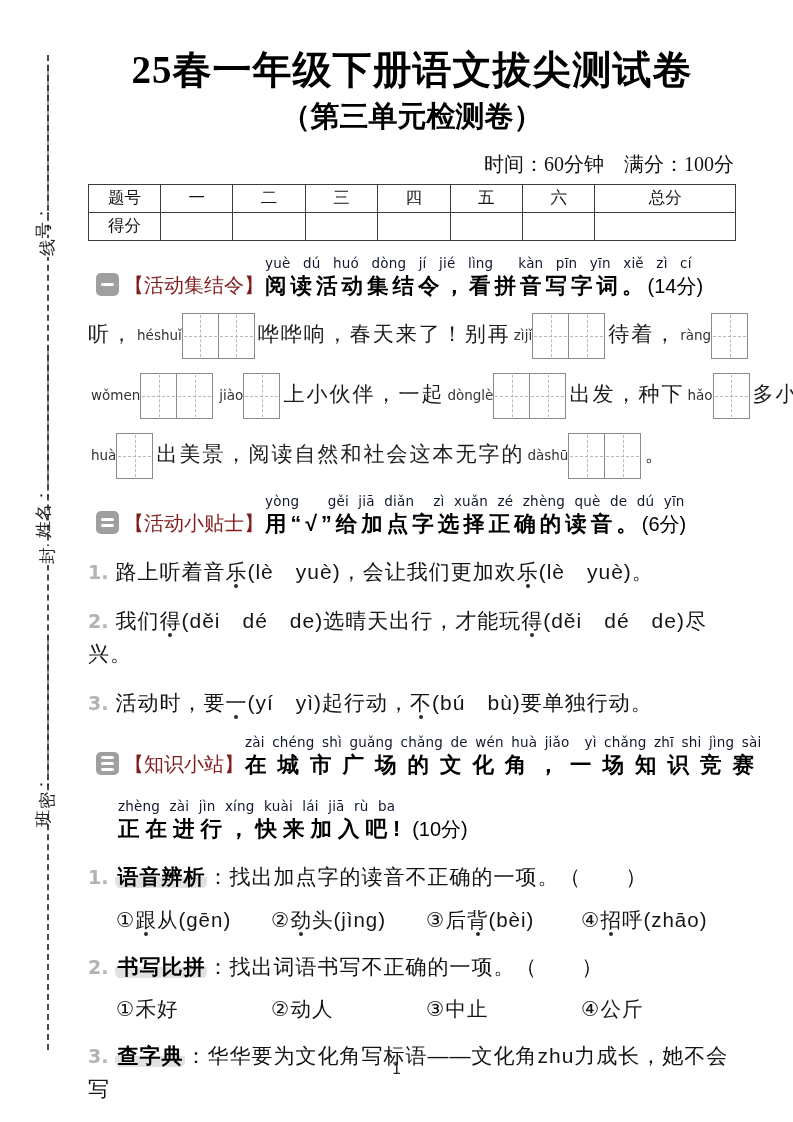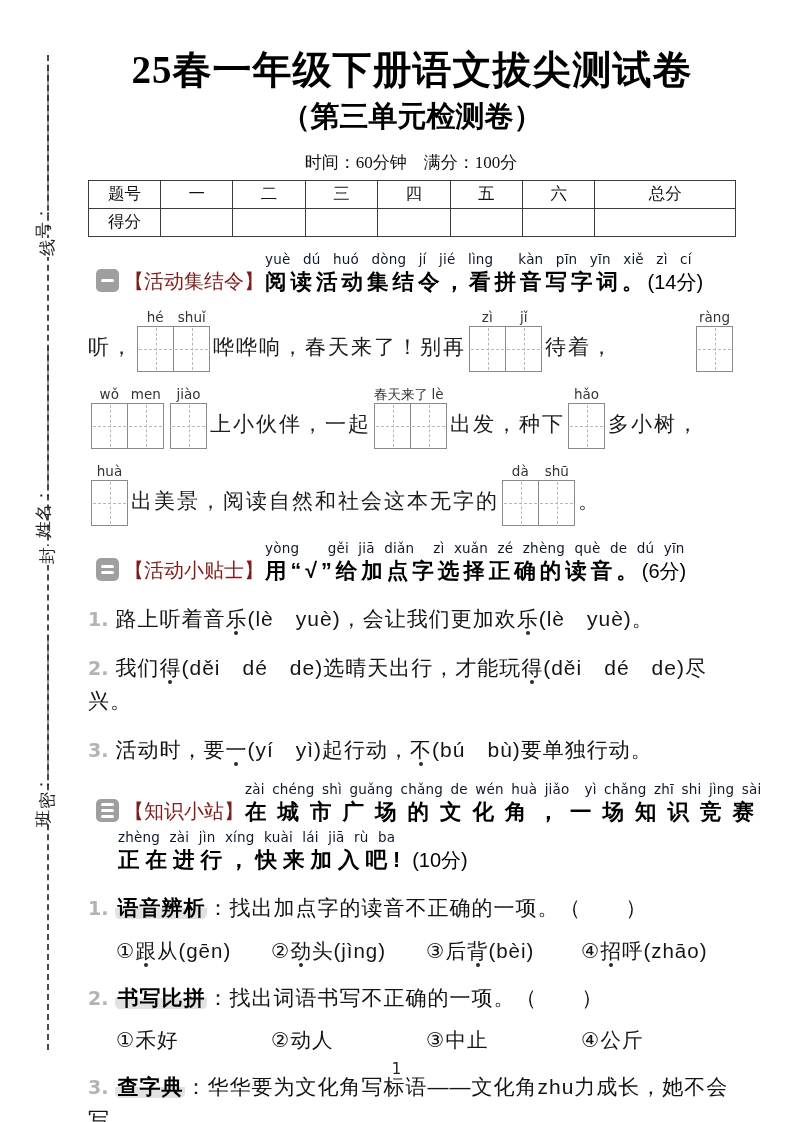--- a/index.html
+++ b/index.html
@@ -26,21 +26,21 @@
   .main { position:absolute; left:88px; top:0; width:648px; }
 
   .title {
     margin-top:48px; text-align:center; font-weight:bold; font-size:39px; line-height:1.15;
     letter-spacing:1px; font-family:"Liberation Serif","DejaVu Serif",serif; color:#000;
   }
   .subtitle {
     text-align:center; font-weight:bold; font-size:29px; margin-top:4px;
     font-family:"Liberation Serif","DejaVu Serif",serif; color:#000;
   }
-  .meta { text-align:center; font-size:17px; margin:14px 2px 6px 0; color:#111;
+  .meta { text-align:right; font-size:20px; margin:14px 2px 6px 0; color:#111;
     font-family:"Liberation Serif","DejaVu Serif",serif; }
 
   table.score { width:100%; border-collapse:collapse;padding-left:15px; }
   table.score td {
     border:1.6px solid #3c3c3c; height:28px; text-align:center; font-size:16.5px; color:#111;
     font-family:"Liberation Serif","DejaVu Serif",serif;
   }
   table.score td.first { width:72px; }
 
   
@@ -64,21 +64,21 @@
   .sec-title { font-size:21.5px; font-weight:bold; color:#000; white-space:nowrap; line-height:30px; }
   .ls4 { letter-spacing:4px; }
   .ls11 { letter-spacing:11px; }
   .ls6 { letter-spacing:6px; }
   .sec-score { font-weight:normal; letter-spacing:0; font-size:20px;text-align:right; }
 
   
   .fill-line { display:flex; align-items:flex-end; margin:12px 0 14px; }
   .fill-text { font-size:21px; line-height:1; padding-bottom:15px; letter-spacing:2px; white-space:nowrap; }
   .fill-sp { flex:1 1 auto; }
-  .boxgroup { display:inline-flex; flex-direction:column; align-items:center; margin:0 3px; }
+  .boxgroup { display:inline-flex; flex-direction:row; align-items:center; margin:0 3px; }
   .pyrow { display:flex; width:100%; font-family:"DejaVu Sans",sans-serif; font-size:13.5px; color:#333; line-height:17px; }
   .pyrow span { flex:1; text-align:center; white-space:nowrap; }
   .boxrow { display:flex; }
   .wbox { position:relative; width:37px; height:46px; border:1px solid #8a8a8a; background:#fff; }
   .wbox + .wbox { margin-left:-1px; }
   .wbox::before { content:""; position:absolute; left:1px; right:1px; top:50%; border-top:1px dashed #b8b8b8; }
   .wbox::after  { content:""; position:absolute; top:1px; bottom:1px; left:50%; border-left:1px dashed #b8b8b8; }
 
   
   .qline { font-size:21px; letter-spacing:1px; margin-top:17px; line-height:1.55; color:#141414; }
@@ -88,21 +88,21 @@
     background:linear-gradient(transparent 52%, #e2e2e2 52%, #e2e2e2 94%, transparent 94%);
     border-radius:7px; padding:0 2px;
   }
   .optrow { display:flex; padding-left:28px; margin-top:12px; }
   .opt { flex:1; font-size:20.5px; letter-spacing:1px; color:#141414; }
   .dotc { position:relative; }
   .dotc::after {
     content:""; position:absolute; left:50%; bottom:-5px; transform:translateX(-50%);
     width:4px; height:4px; border-radius:50%; background:#2a2a2a;
   }
-  .sec3-line2 { margin:2px 0 0 30px; }
+  .sec3-line2 { margin:18px 0 0 30px; }
   .sec2-items { margin-top:2px; }
 
   .pagenum { position:absolute; left:0; right:0; top:1060px; text-align:center; font-size:15px; color:#222;
     font-family:"DejaVu Sans",sans-serif; }
 </style>
 </head>
 <body>
 
 <div class="page">
 
@@ -215,21 +215,21 @@
             <span class="pyrow">
               <span>jiào</span>
             </span>
             <span class="boxrow">
               <span class="wbox"></span>
             </span>
           </span>
           <span class="fill-text">上小伙伴，一起</span>
           <span class="boxgroup">
             <span class="pyrow">
-              <span>春天来了</span>
+              <span>dòng</span>
               <span>lè</span>
             </span>
             <span class="boxrow">
               <span class="wbox"></span>
               <span class="wbox"></span>
             </span>
           </span>
           <span class="fill-text">出发，种下</span>
           <span class="boxgroup">
             <span class="pyrow">

